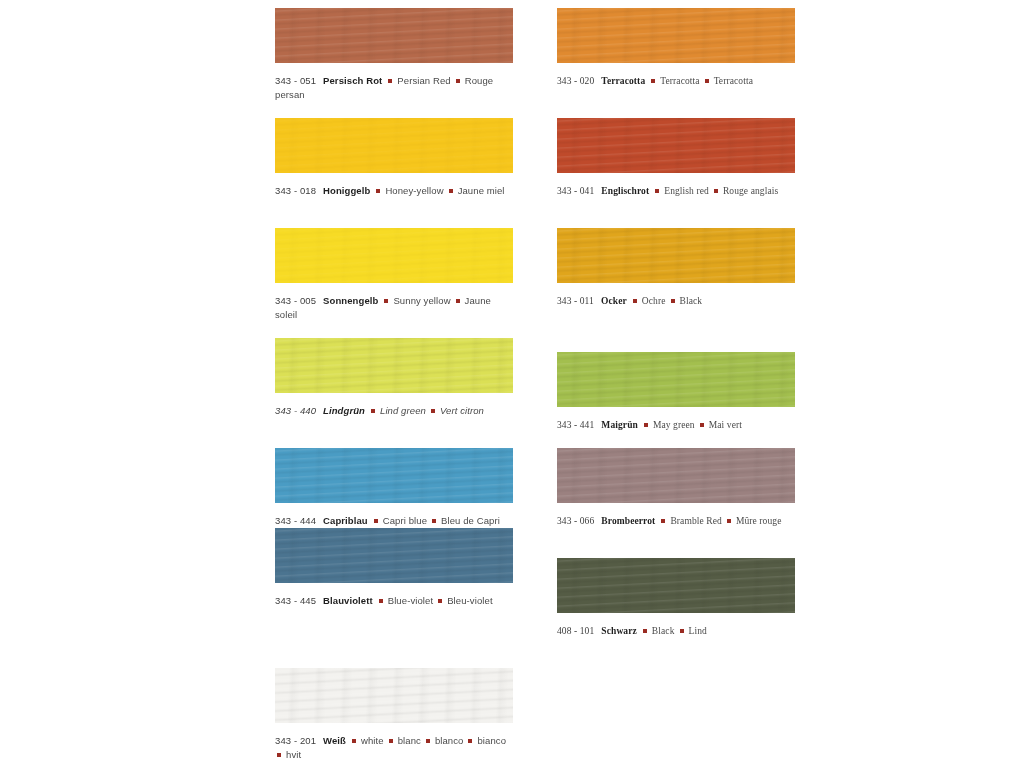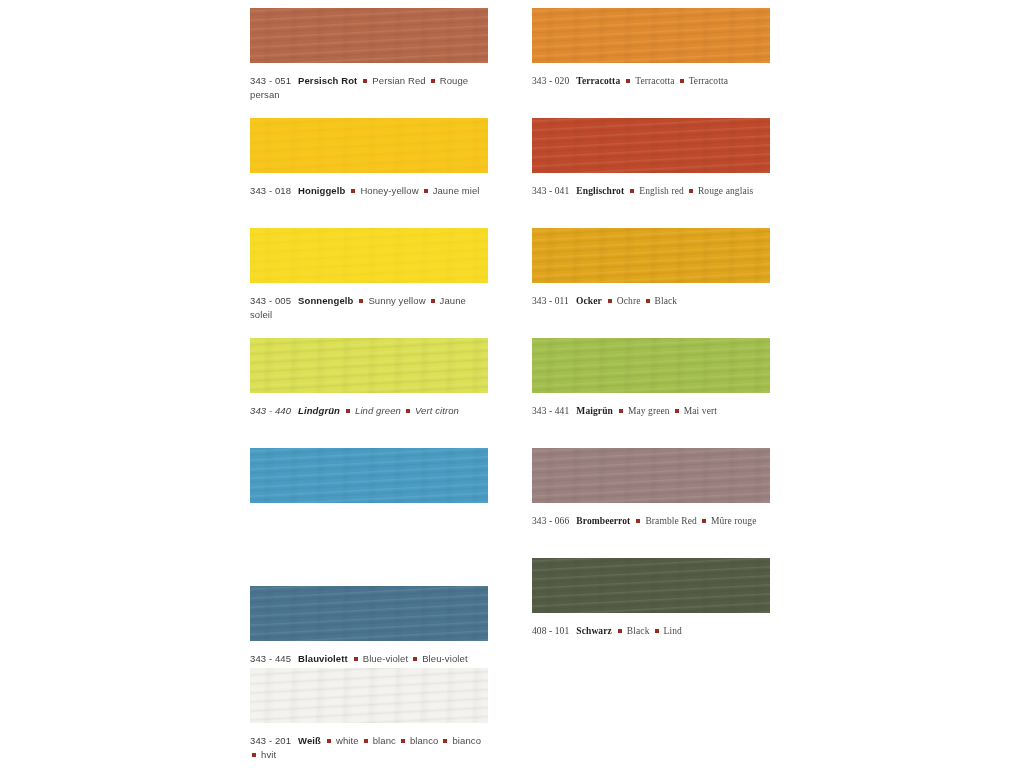--- a/index.html
+++ b/index.html
@@ -25,20 +25,21 @@
   .grid {
     position: absolute;
     left: 250px;
     top: 8px;
     width: 530px;
   }
 
   .swatch-row {
     position: absolute;
     width: 238px;
+    margin-left: 25px;
   }
 
   .col-left  { left: 0px; }
   .col-right { left: 282px; font-family: Liberation Serif, serif; }
 
   .chip {
     width: 238px;
     height: 55px;
     position: relative;
     overflow: hidden;
@@ -140,38 +141,39 @@
           <div class="grain"></div>
         </div>
         <div class="caption"><span class="code">343 - 011</span><span class="de">Ocker</span><span class="sep" style="background: rgb(154, 43, 34);"></span><span class="tr">Ochre</span><span class="sep" style="background: rgb(154, 43, 34);"></span><span class="tr">Black</span></div>
       </div>
       <div class="swatch-row col-left" style="top: 330px; font-style: italic;">
         <div class="chip" style="background: rgb(219, 224, 85);">
           <div class="grain"></div>
         </div>
         <div class="caption"><span class="code">343 - 440</span><span class="de">Lindgrün</span><span class="sep" style="background: rgb(154, 43, 34);"></span><span class="tr">Lind green</span><span class="sep" style="background: rgb(154, 43, 34);"></span><span class="tr">Vert citron</span></div>
       </div>
-      <div class="swatch-row col-right" style="top: 330px;">
+      <div class="swatch-row col-right" style="top: 344px;">
         <div class="chip" style="background: rgb(163, 191, 78);">
           <div class="grain"></div>
         </div>
         <div class="caption"><span class="code">343 - 441</span><span class="de">Maigrün</span><span class="sep" style="background: rgb(154, 43, 34);"></span><span class="tr">May green</span><span class="sep" style="background: rgb(154, 43, 34);"></span><span class="tr">Mai vert</span></div>
       </div>
       <div class="swatch-row col-left" style="top: 440px;">
         <div class="chip" style="background: rgb(74, 156, 196);">
           <div class="grain"></div>
         </div>
+        <div class="caption"><span class="code">343 - 444</span><span class="de">Capriblau</span><span class="sep" style="background: rgb(154, 43, 34);"></span><span class="tr">Capri blue</span><span class="sep" style="background: rgb(154, 43, 34);"></span><span class="tr">Bleu de Capri</span></div>
       </div>
       <div class="swatch-row col-right" style="top: 440px;">
         <div class="chip" style="background: rgb(155, 129, 128);">
           <div class="grain"></div>
         </div>
         <div class="caption"><span class="code">343 - 066</span><span class="de">Brombeerrot</span><span class="sep" style="background: rgb(154, 43, 34);"></span><span class="tr">Bramble Red</span><span class="sep" style="background: rgb(154, 43, 34);"></span><span class="tr">Mûre rouge</span></div>
       </div>
-      <div class="swatch-row col-left" style="top: 578px;">
+      <div class="swatch-row col-left" style="top: 520px;">
         <div class="chip" style="background: rgb(75, 116, 144);">
           <div class="grain"></div>
         </div>
         <div class="caption"><span class="code">343 - 445</span><span class="de">Blauviolett</span><span class="sep" style="background: rgb(154, 43, 34);"></span><span class="tr">Blue-violet</span><span class="sep" style="background: rgb(154, 43, 34);"></span><span class="tr">Bleu-violet</span></div>
       </div>
       <div class="swatch-row col-right" style="top: 550px;">
         <div class="chip" style="background: rgb(85, 92, 69);">
           <div class="grain"></div>
         </div>
         <div class="caption"><span class="code">408 - 101</span><span class="de">Schwarz</span><span class="sep" style="background: rgb(154, 43, 34);"></span><span class="tr">Black</span><span class="sep" style="background: rgb(154, 43, 34);"></span><span class="tr">Lind</span></div>

